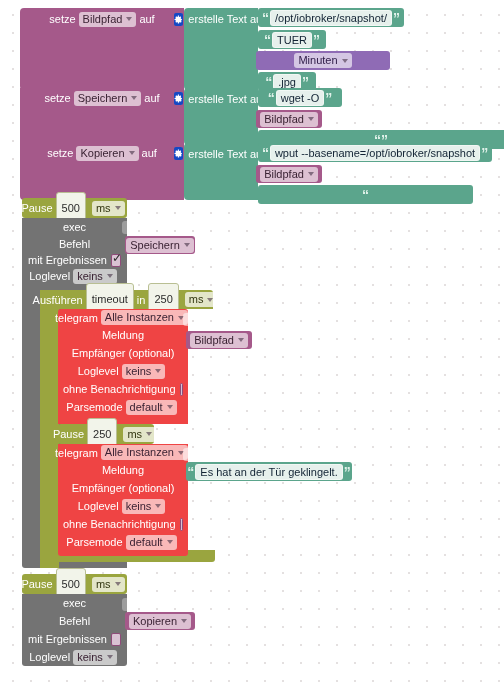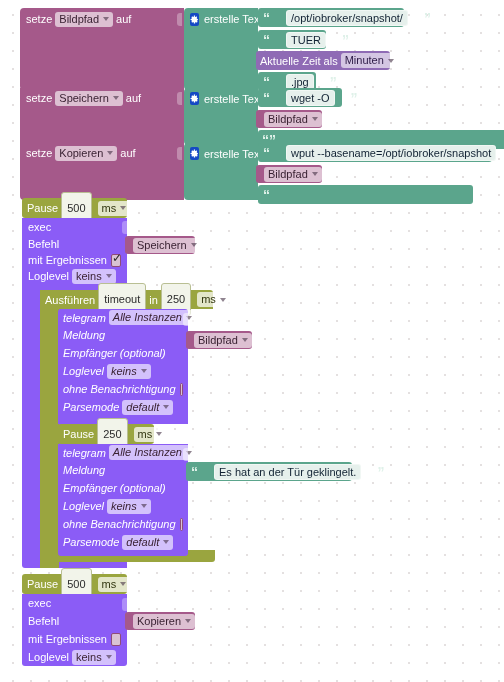--- a/index.html
+++ b/index.html
@@ -16,24 +16,24 @@
     position:relative;
     -webkit-font-smoothing:antialiased;
   }
 
   
   .blk{position:absolute;box-sizing:border-box;}
   .c-var{background:#a5598a;}        
   .c-txt{background:#5ba58c;}        
   .c-time{background:#8f6bb5;}       
   .c-flow{background:#9aa53f;}       
-  .c-send{background:#8b5cf6;font-style:italic;}       
-  .c-exec{background:#8b5cf6;}       
-
-  .row{display:flex;align-items:center;height:20px;padding:0 6px;white-space:nowrap;}
+  .c-send{background:#ef4444;}       
+  .c-exec{background:#737373;}       
+
+  .row{display:flex;align-items:center;height:20px;padding:0 6px;white-space:nowrap;justify-content:center;}
   .lbl{font-size:11px;color:#fff;line-height:20px;}
 
   
   .dd{
     display:inline-flex;align-items:center;
     background:rgba(255,255,255,.62);
     color:#3a2233;
     border-radius:3px;
     padding:0 4px;height:15px;line-height:15px;
     font-size:11px;margin:0 3px;
@@ -48,21 +48,21 @@
   
   .numf{
     display:inline-flex;align-items:center;justify-content:center;
     background:#f2f4ea;color:#2b2b2b;border:1px solid #b9bf93;
     border-radius:3px;height:15px;line-height:13px;font-size:11px;
     padding:8px 5px;margin:0 3px;
   }
   .txtf{
     display:inline-flex;align-items:center;
     background:#e6f0ec;color:#123;border-radius:3px;
-    height:14px;line-height:14px;font-size:11px;padding:0 4px;margin:0 16px;
+    height:14px;line-height:14px;font-size:11px;padding:0 4px;margin:0 1px;
     border:1px solid rgba(255,255,255,.45);
   }
   .q{font-size:14px;font-weight:bold;color:#dff1e9;line-height:10px;}
   .chk{
     width:11px;height:11px;display:inline-block;margin-left:4px;
     background:#d9c2d3;border:1px solid #8e4b79;border-radius:2px;
     position:relative;vertical-align:middle;
   }
   .chk.checked:after{
     content:"\2713";position:absolute;left:0px;top:-4px;
@@ -117,21 +117,20 @@
 <div class="blk c-txt" style="left:258px;top:30px;width:68px;height:19px;border-radius:3px;">
   <div class="row" style="height:19px;padding:0 5px;">
     <span class="q">“</span>
     <span class="txtf">TUER</span>
     <span class="q">”</span>
   </div>
 </div>
 
 <div class="blk c-time" style="left:256px;top:51px;width:134px;height:19px;border-radius:3px;">
   <div class="row" style="height:19px;padding:0 4px;">
-    <span class="lbl">Aktuelle Zeit als</span>
     <span class="dd on-purple">
       <span>Minuten</span>
       <i class="car"></i>
     </span>
   </div>
 </div>
 
 <div class="blk c-txt" style="left:258px;top:72px;width:58px;height:19px;border-radius:3px;">
   <div class="row" style="height:19px;padding:0 5px;">
     <span class="q">“</span>

